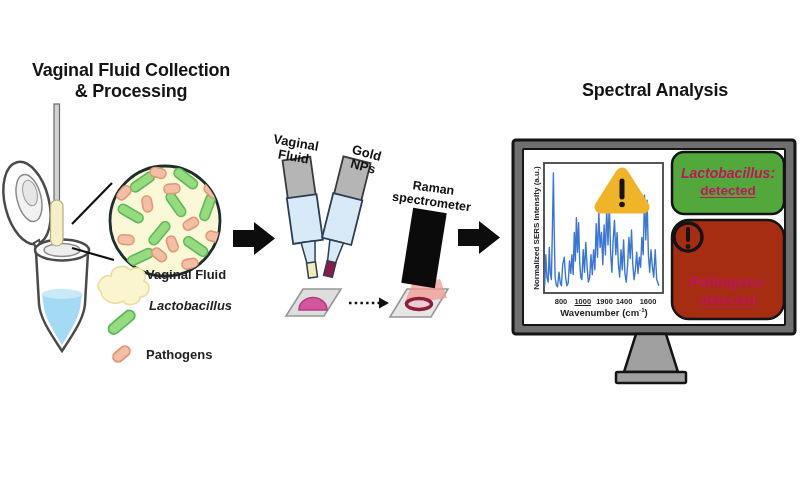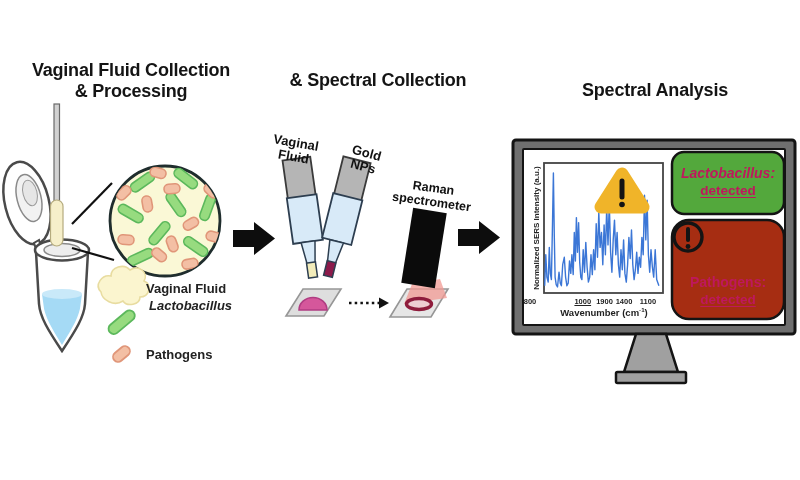--- a/index.html
+++ b/index.html
@@ -158,50 +158,49 @@
       <line x1="688" y1="229" x2="688" y2="240" stroke="#141414" stroke-width="4" stroke-linecap="round"></line>
       <circle cx="688" cy="246.5" r="2.4" fill="#141414"></circle>
     </g>
   </svg>
 
   <div class="abs sec-title" style="left:8px;top:60px;width:246px;">
     <div>Vaginal Fluid Collection</div>
     <div>&amp; Processing</div>
   </div>
   <div class="abs sec-title" style="left:257px;top:70px;width:242px;">
-    <div>&amp; Spectral Collection</div>
   </div>
   <div class="abs sec-title" style="left:540px;top:80px;width:230px;">
     <div>Spectral Analysis</div>
   </div>
 
-  <div class="abs legend-label" style="left:146px;top:281px;">Vaginal Fluid</div>
+  <div class="abs legend-label" style="left:146px;top:267px;">Vaginal Fluid</div>
   <div class="abs legend-label italic" style="left:149px;top:298px;">Lactobacillus</div>
   <div class="abs legend-label" style="left:146px;top:347px;">Pathogens</div>
 
   <div class="abs pipette-label" style="left:272px;top:136px;transform:rotate(10deg);">
     <div>Vaginal</div>
     <div>Fluid</div>
   </div>
   <div class="abs pipette-label" style="left:350px;top:146px;transform:rotate(15deg);">
     <div>Gold</div>
     <div>NPs</div>
   </div>
   <div class="abs spec-label" style="left:393px;top:181px;transform:rotate(8deg);">
     <div>Raman</div>
     <div>spectrometer</div>
   </div>
 
   <div class="abs ylabel" style="left:536px;top:228px;">Normalized SERS Intensity (a.u.)</div>
   <div id="x-ticks">
-      <span class="tick" style="left: 530px; text-align: center;">800</span>
+      <span class="tick" style="left: 561px; text-align: center;">800</span>
       <span class="tick" style="left: 582.75px; text-decoration: underline;">1000</span>
       <span class="tick" style="left: 604.5px;">1900</span>
       <span class="tick" style="left: 595px; margin-left: 29px;">1400</span>
-      <span class="tick" style="left: 648px;">1100</span>
+      <span class="tick" style="left: 648px;">1600</span>
     </div>
   <div id="xlabel" class="abs xlabel" style="left:604px;top:306px;">Wavenumber (cm<sup>-1</sup>)</div>
 
   <div class="abs status-card-text" style="left:674px;top:164px;">
     <div class="status-name italic">Lactobacillus:</div>
     <div class="status-value">detected</div>
   </div>
   <div class="abs status-card-text" style="left:674px;top:273px;">
     <div class="status-name">Pathogens:</div>
     <div class="status-value">detected</div>

